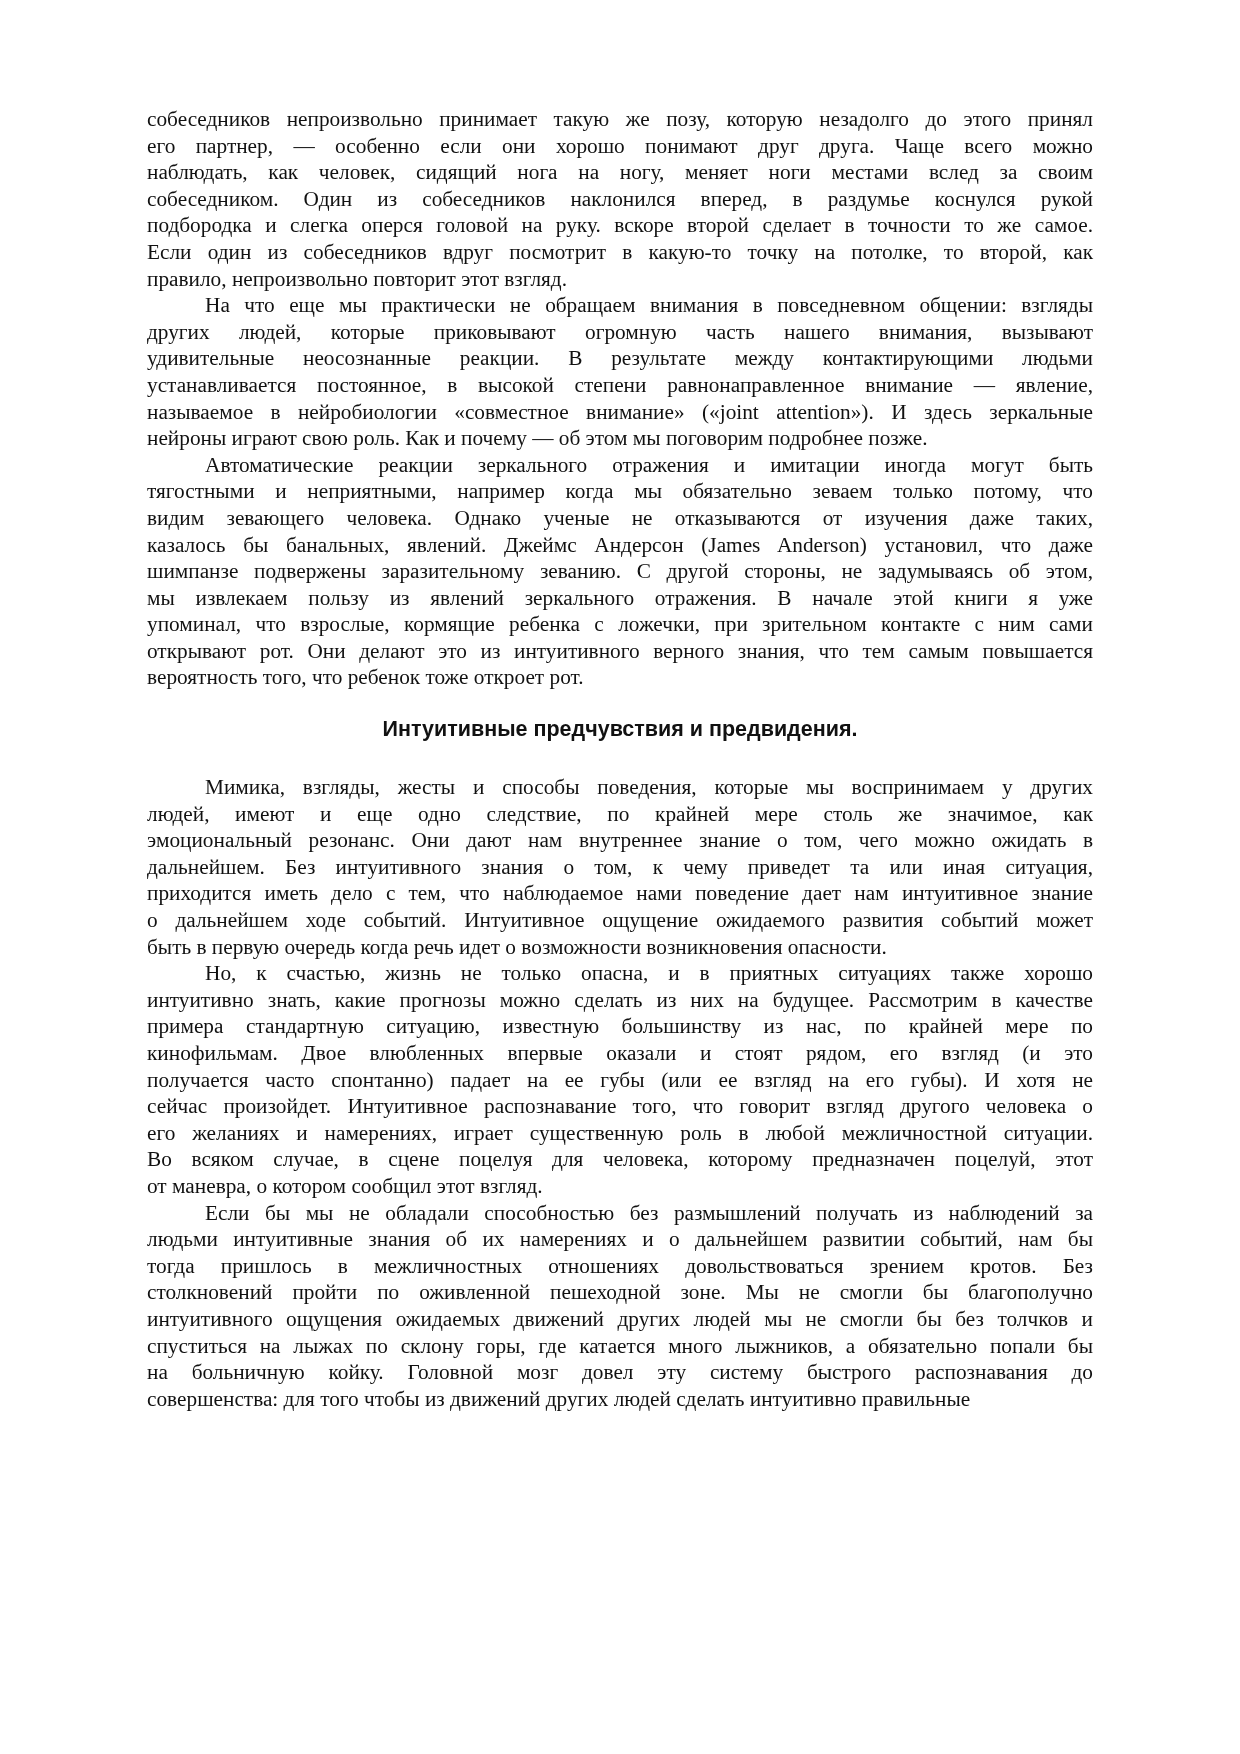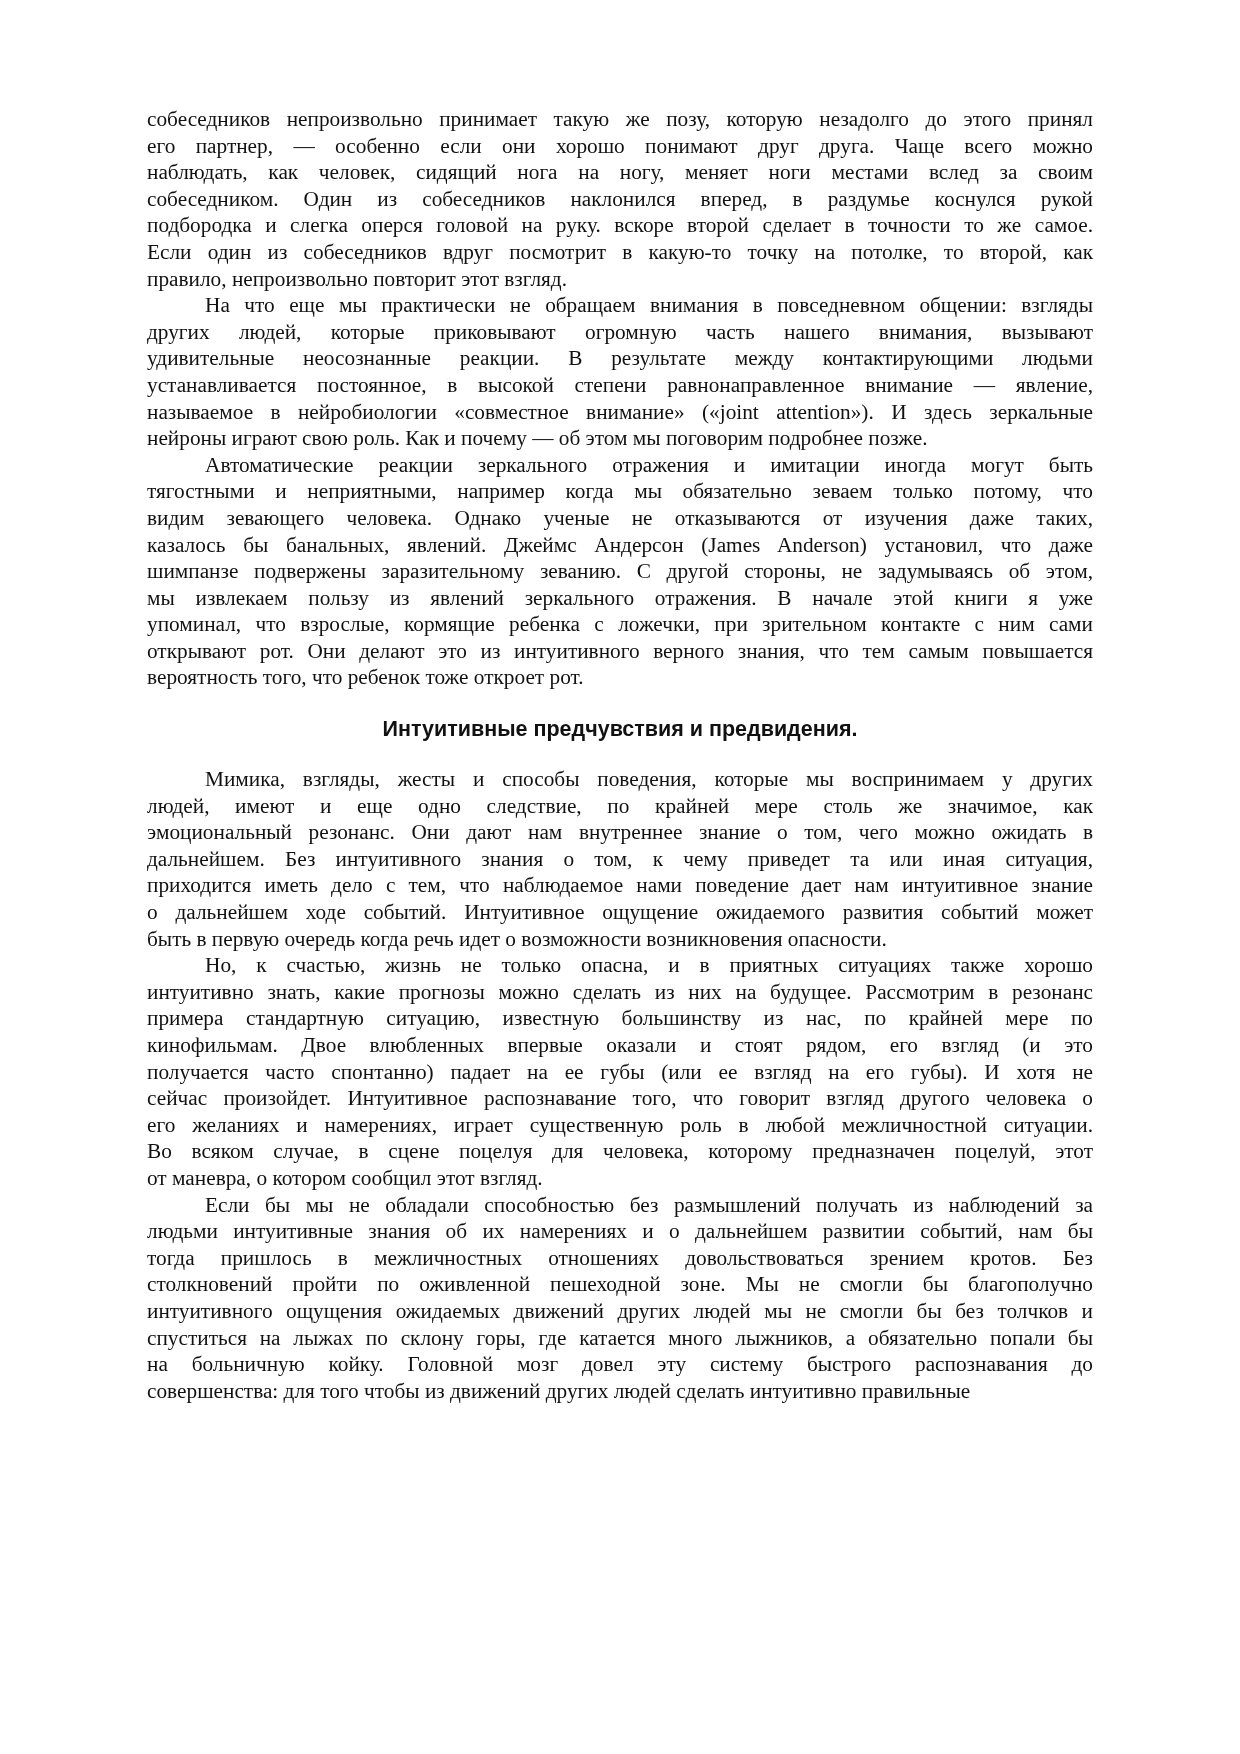--- a/index.html
+++ b/index.html
@@ -14,21 +14,21 @@
     white-space: nowrap; text-align: justify; text-align-last: justify;
     overflow: visible;
   }
   .line.last { text-align-last: left; }
   .line.indent { padding-left: 58px; }
   .heading {
     display: block; text-align: center;
     font-family: "Liberation Sans", "DejaVu Sans", sans-serif;
     font-weight: bold; font-size: 21.5px; color: #111111;
     height: 26px; line-height: 26px;
-    margin-top: 25px; margin-bottom: 24px;
+    margin-top: 25px; margin-bottom: 32px;
   }
 </style>
 </head>
 <body>
 
 <div class="page">
   <div id="before">
       <div>
         <span class="line">собеседников непроизвольно принимает такую же позу, которую незадолго до этого принял</span>
         <span class="line">его партнер, — особенно если они хорошо понимают друг друга. Чаще всего можно</span>
@@ -64,21 +64,21 @@
         <span class="line indent">Мимика, взгляды, жесты и способы поведения, которые мы воспринимаем у других</span>
         <span class="line">людей, имеют и еще одно следствие, по крайней мере столь же значимое, как</span>
         <span class="line">эмоциональный резонанс. Они дают нам внутреннее знание о том, чего можно ожидать в</span>
         <span class="line">дальнейшем. Без интуитивного знания о том, к чему приведет та или иная ситуация,</span>
         <span class="line">приходится иметь дело с тем, что наблюдаемое нами поведение дает нам интуитивное знание</span>
         <span class="line">о дальнейшем ходе событий. Интуитивное ощущение ожидаемого развития событий может</span>
         <span class="line last">быть в первую очередь когда речь идет о возможности возникновения опасности.</span>
       </div>
       <div>
         <span class="line indent">Но, к счастью, жизнь не только опасна, и в приятных ситуациях также хорошо</span>
-        <span class="line">интуитивно знать, какие прогнозы можно сделать из них на будущее. Рассмотрим в резонанс</span>
+        <span class="line">интуитивно знать, какие прогнозы можно сделать из них на будущее. Рассмотрим в качестве</span>
         <span class="line">примера стандартную ситуацию, известную большинству из нас, по крайней мере по</span>
         <span class="line">кинофильмам. Двое влюбленных впервые оказали и стоят рядом, его взгляд (и это</span>
         <span class="line">получается часто спонтанно) падает на ее губы (или ее взгляд на его губы). И хотя не</span>
         <span class="line">сейчас произойдет. Интуитивное распознавание того, что говорит взгляд другого человека о</span>
         <span class="line">его желаниях и намерениях, играет существенную роль в любой межличностной ситуации.</span>
         <span class="line">Во всяком случае, в сцене поцелуя для человека, которому предназначен поцелуй, этот</span>
         <span class="line last">от маневра, о котором сообщил этот взгляд.</span>
       </div>
       <div>
         <span class="line indent">Если бы мы не обладали способностью без размышлений получать из наблюдений за</span>

